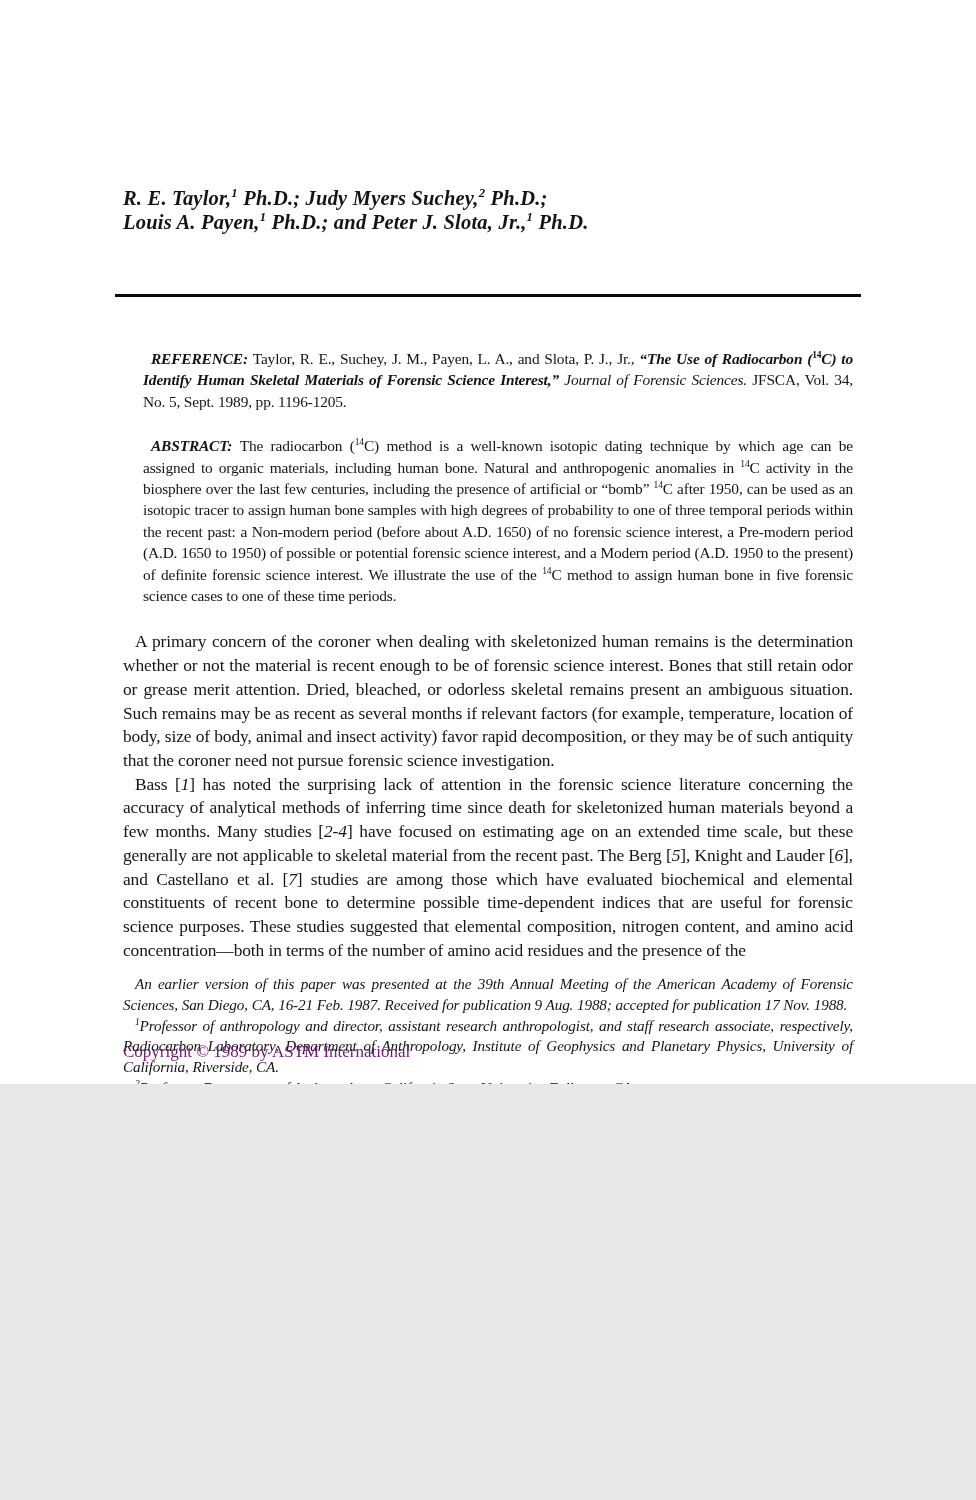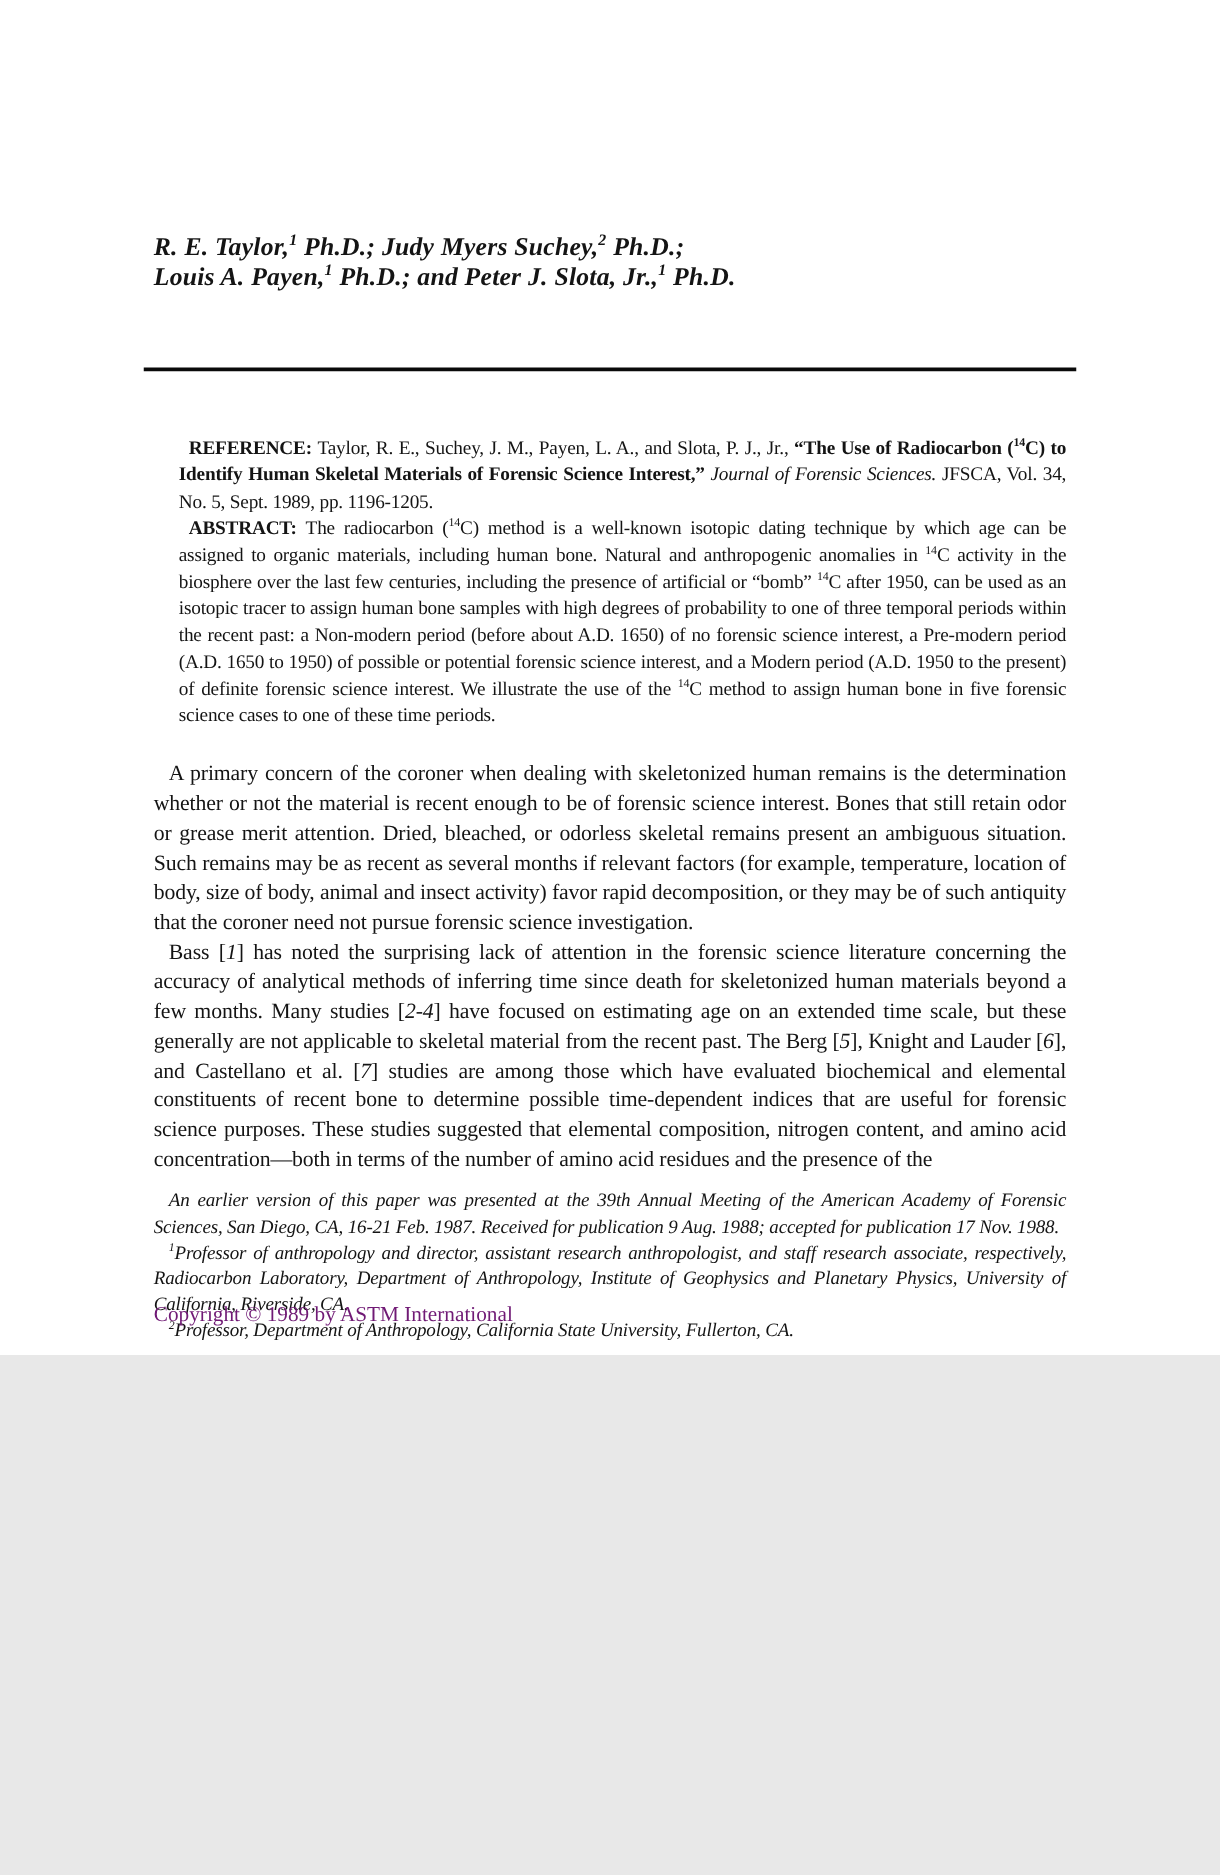--- a/index.html
+++ b/index.html
@@ -47,21 +47,21 @@
     width:710px;
   }
   .fm-block{
     margin:0;
     font-size:15.4px;line-height:21.4px;
     text-align:justify;
     text-indent:8px;
     letter-spacing:-0.15px;
   }
   .fm-ref{margin-top:51px;}
-  .fm-abs{}
+  .fm-abs{margin-top:23px;}
   .fm-kw{margin-top:16px;}
 
   
   .body-text{margin-top:24px;}
   .body-text p{
     margin:0;
     font-size:17.4px;line-height:23.7px;
     text-align:justify;
     text-indent:12px;
     letter-spacing:-0.1px;
@@ -88,21 +88,21 @@
   .copyright{
     position:absolute;
     left:123px;bottom:22px;
     font-size:17px;
     color:#701a75;
     margin-top:20px;
   }
 
   
   .seg-normal{}
-  .seg-bold{font-weight:700;}
+  .seg-bold{font-weight:700;font-style:italic;}
   .seg-italic{font-style:italic;}
   .seg-sup{vertical-align:super;font-size:62%;line-height:0;}
   .seg-boldsup{font-weight:700;vertical-align:super;font-size:62%;line-height:0;}
 </style>
 </head>
 <body>
 
 <div class="page">
   <div class="content">
 

